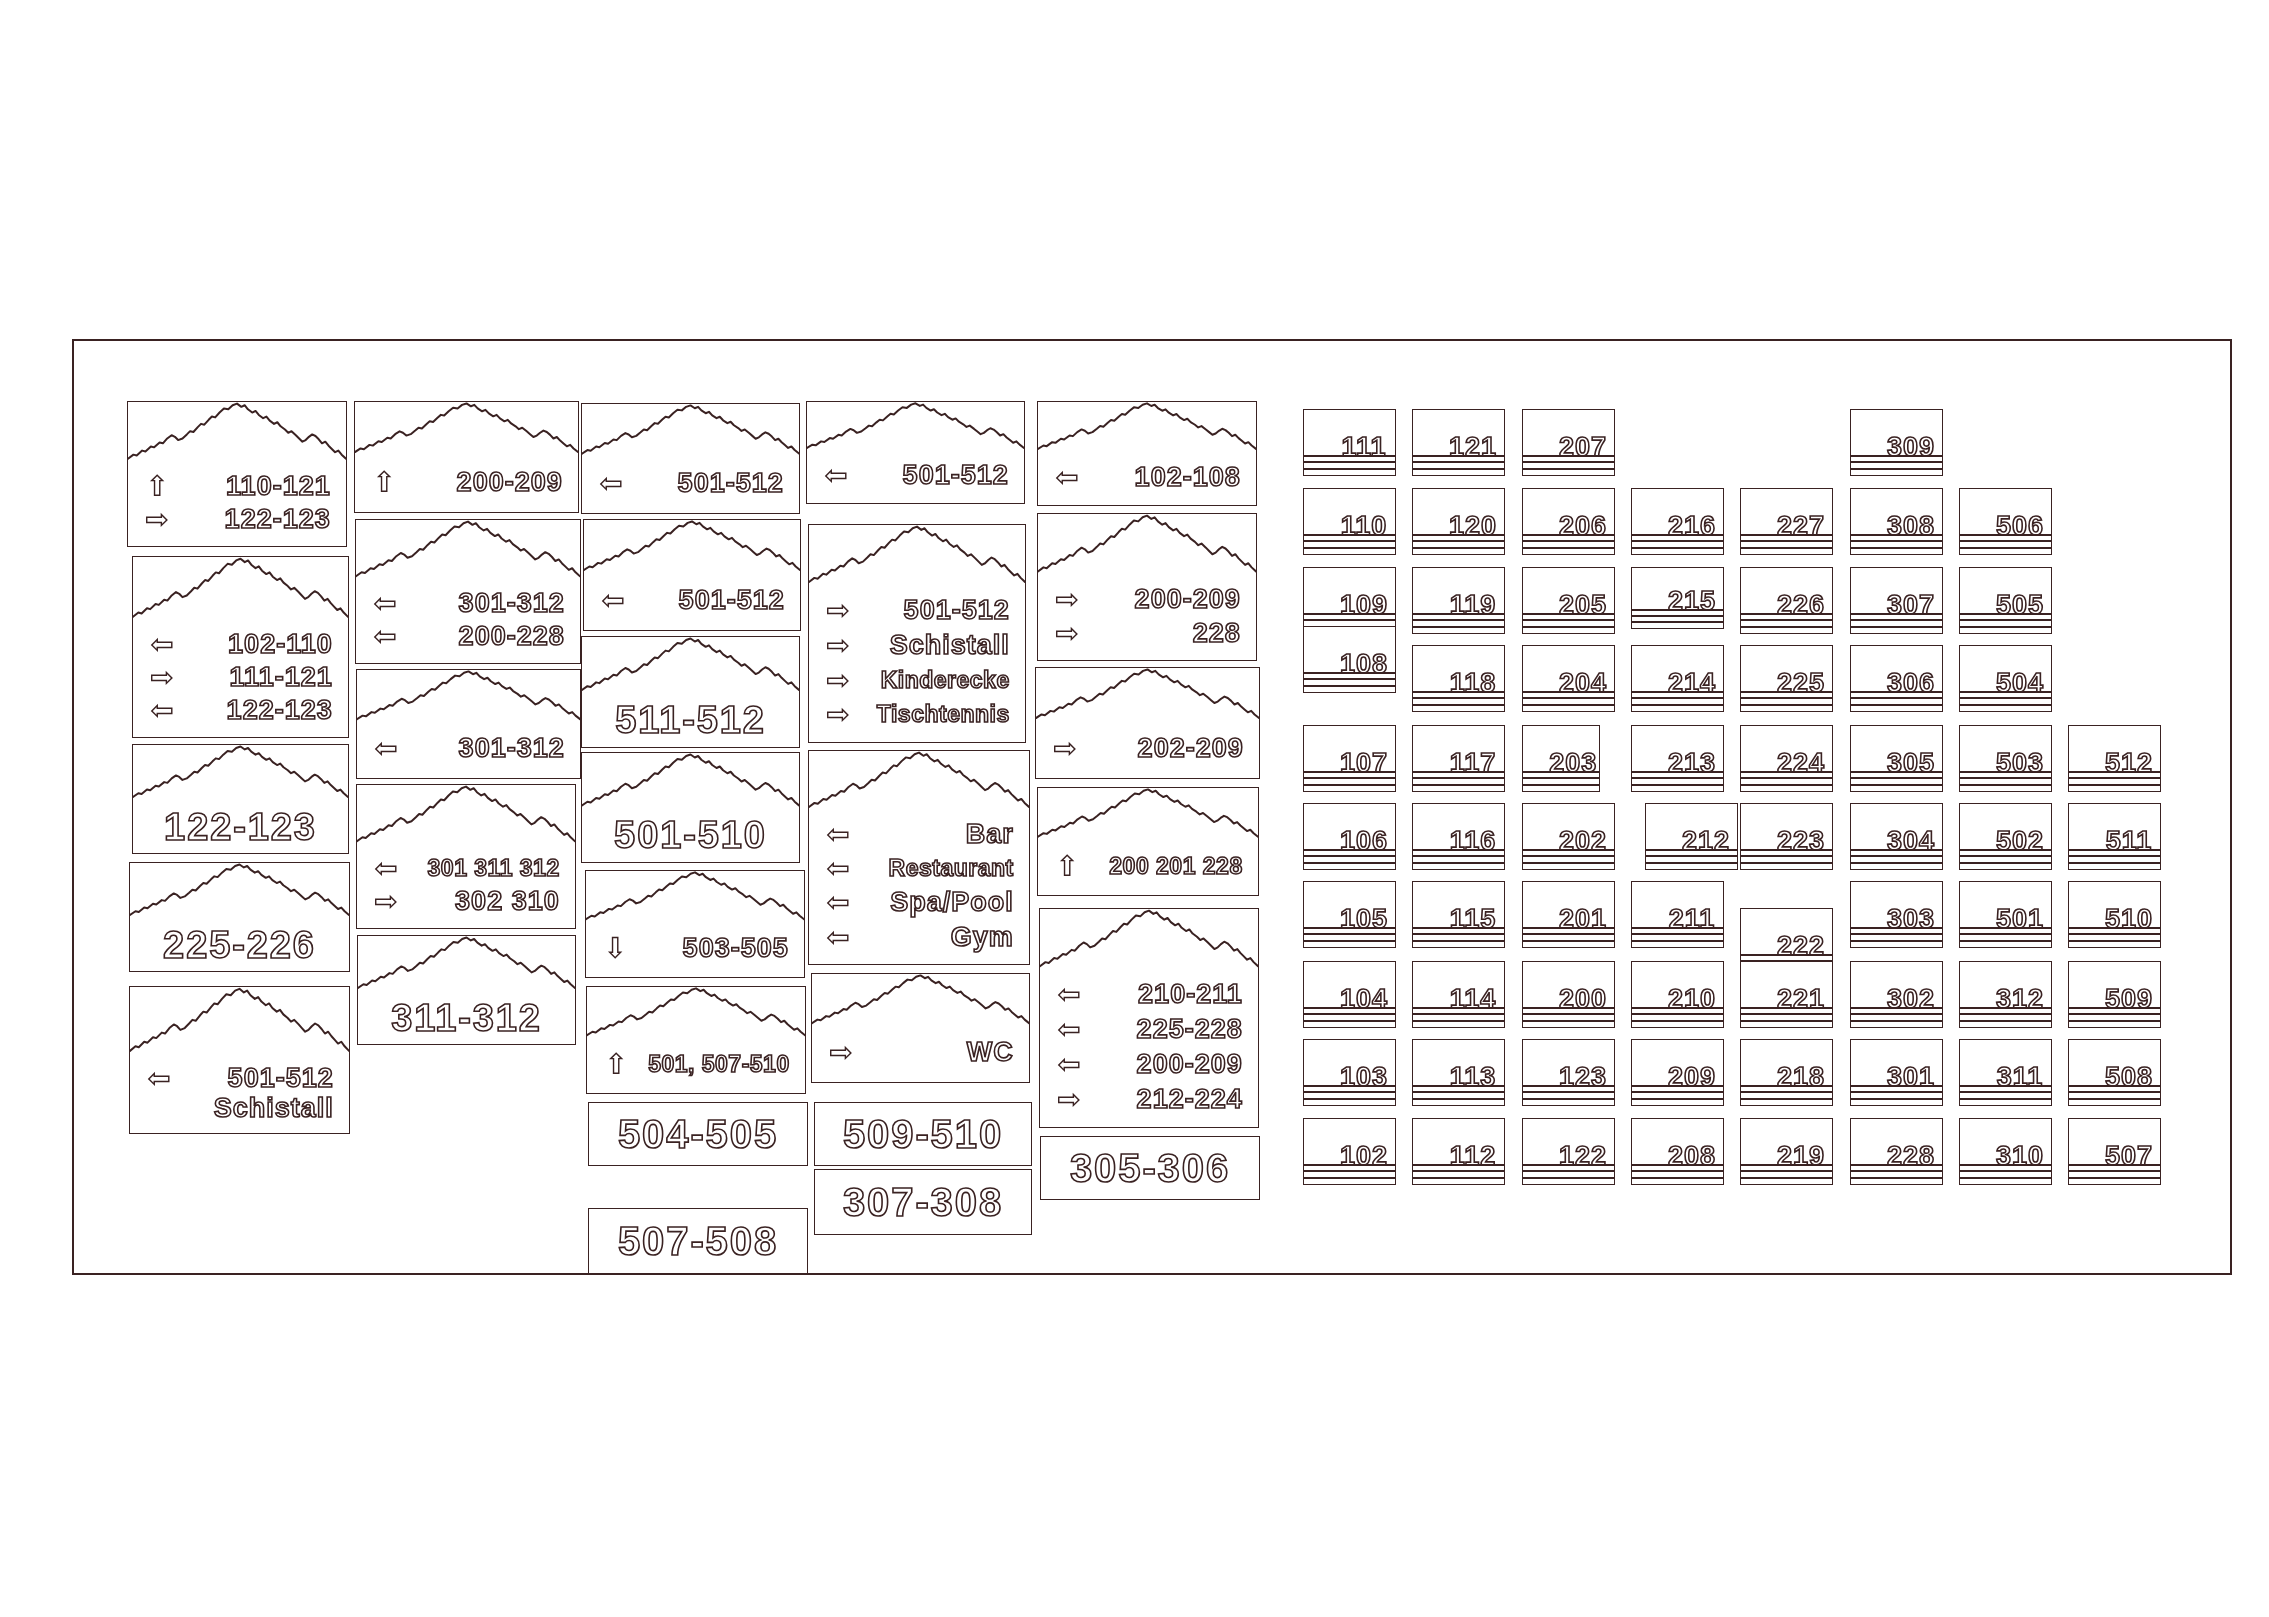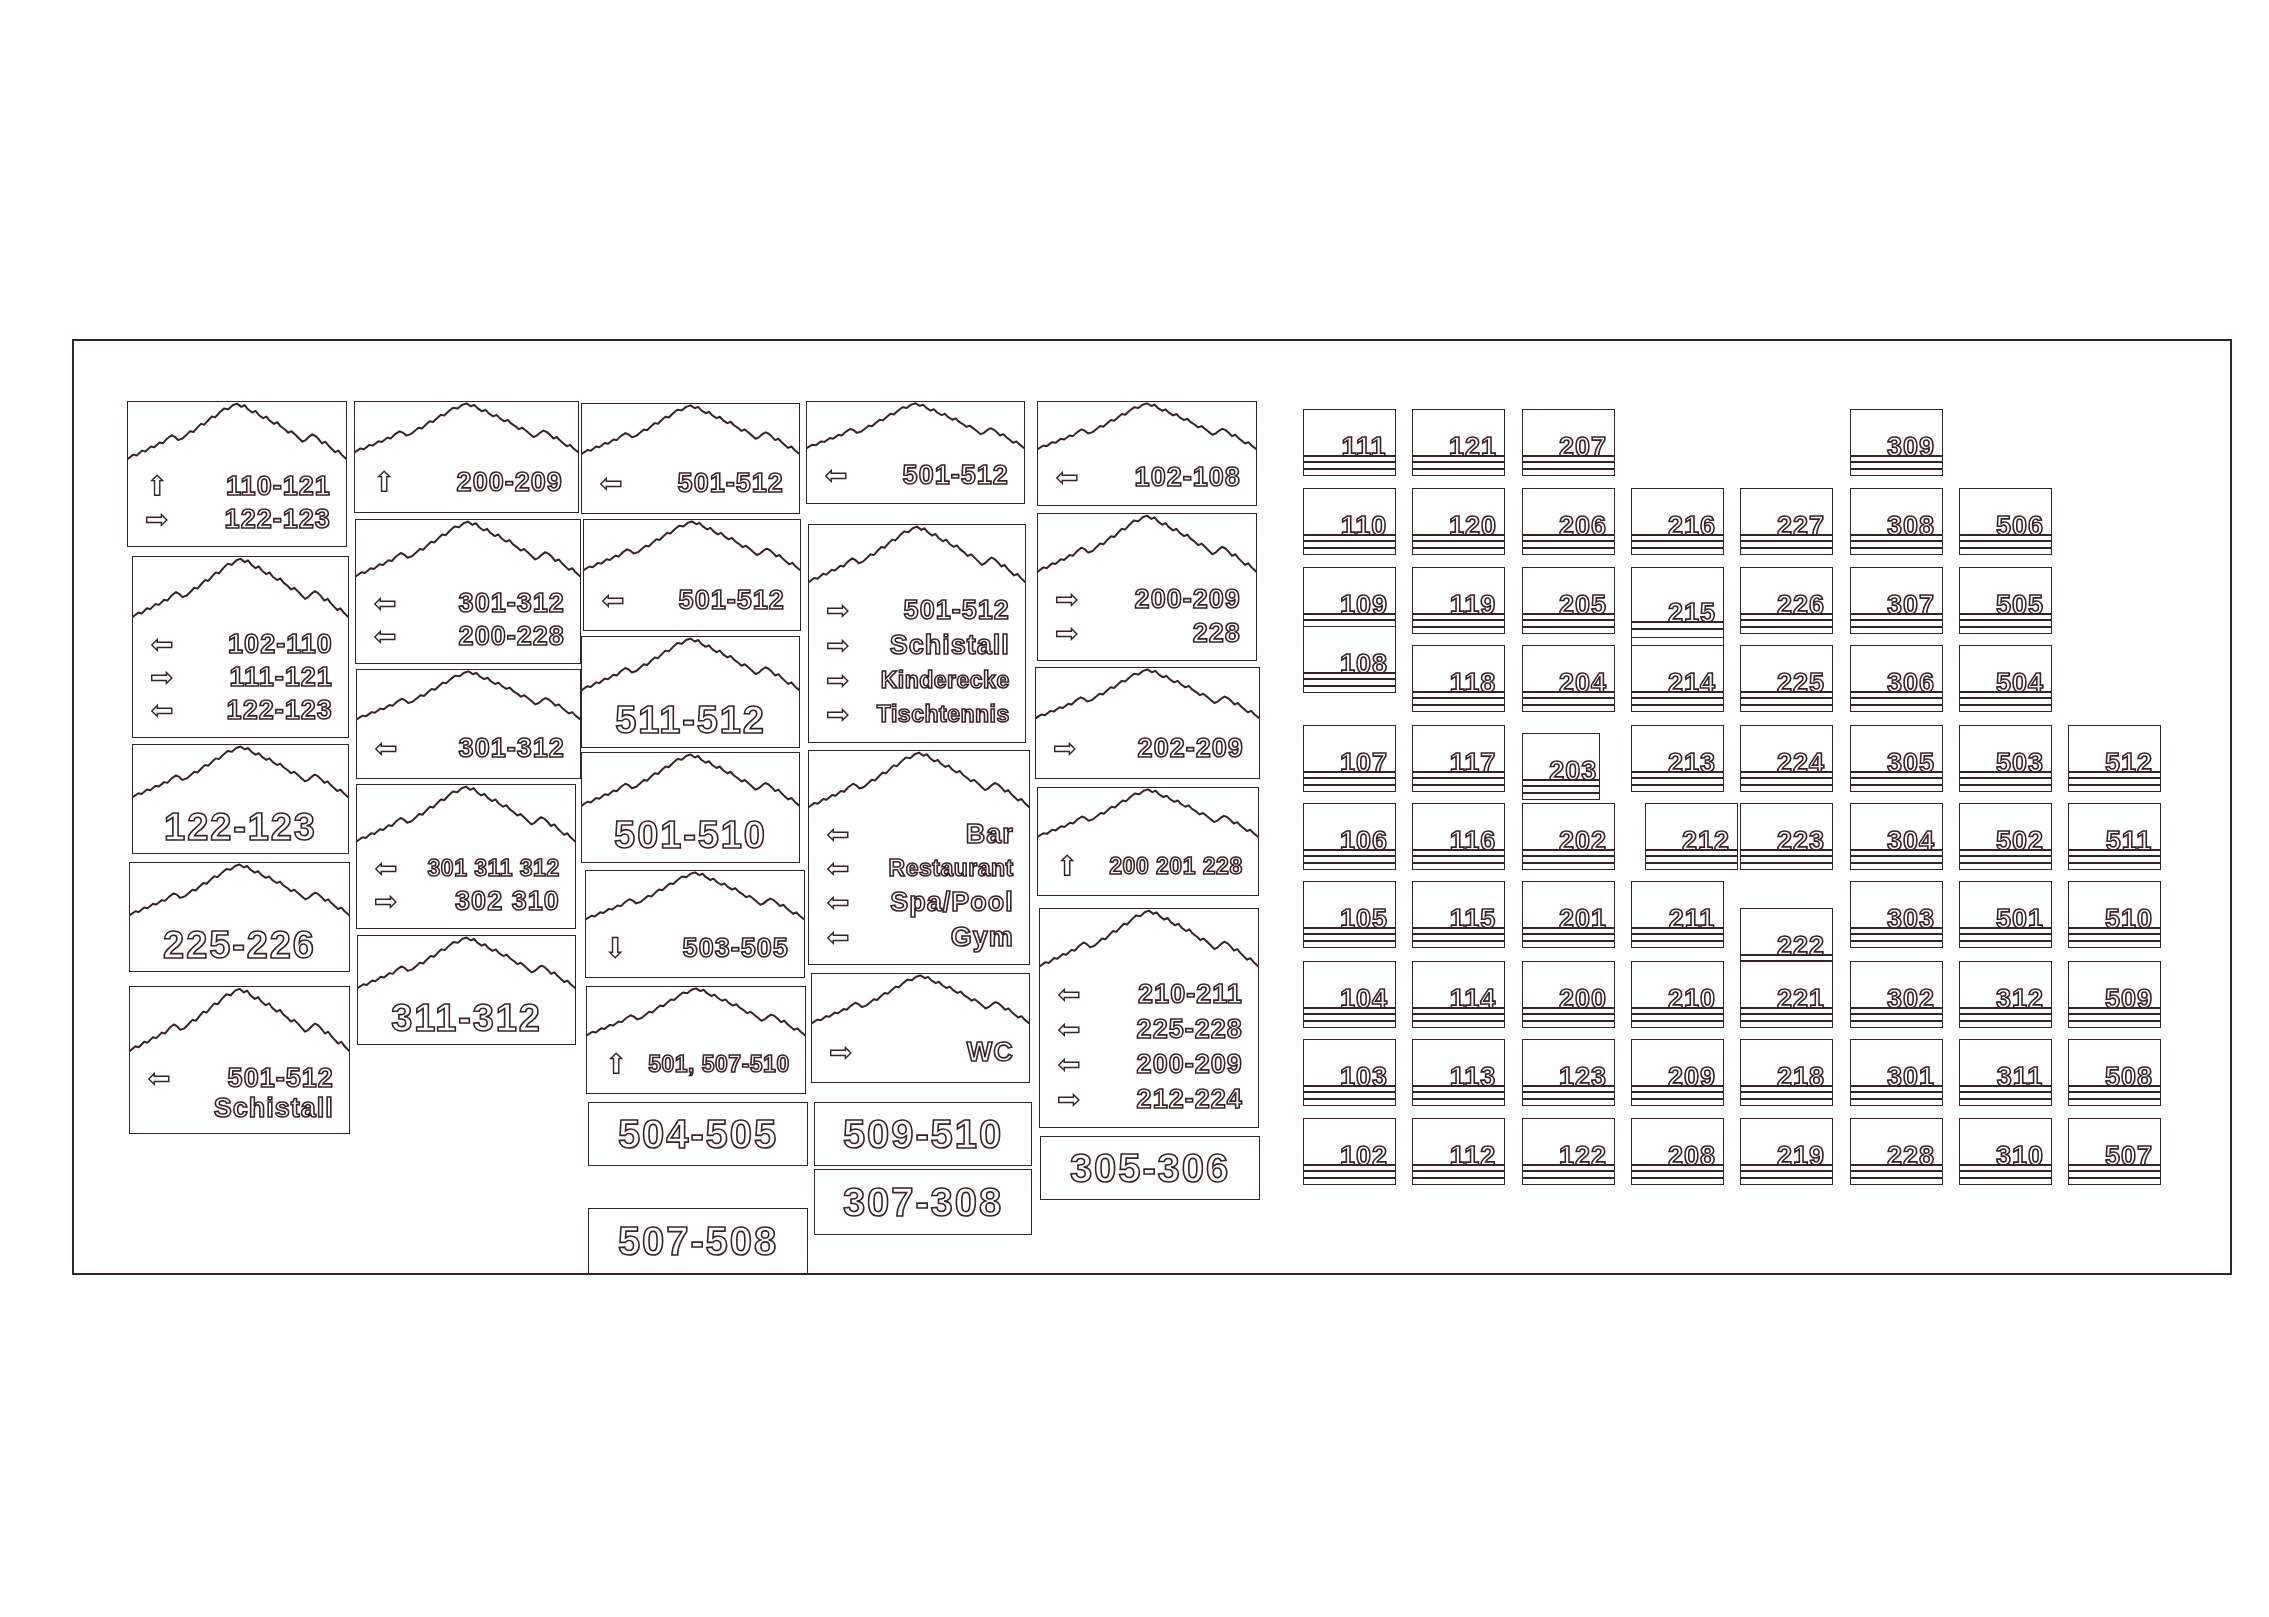--- a/index.html
+++ b/index.html
@@ -556,21 +556,21 @@
       <div class="hline l1"></div>
       <div class="hline l2"></div>
       <div class="hline l3"></div>
     </div>
     <div class="plate" style="left: 1522px; top: 645px; width: 93px; height: 67px;">
       <span class="otxt num">204</span>
       <div class="hline l1"></div>
       <div class="hline l2"></div>
       <div class="hline l3"></div>
     </div>
-    <div class="plate" style="left: 1522px; top: 725px; width: 78px; height: 67px; margin-top: 8px;">
+    <div class="plate" style="left: 1522px; top: 725px; width: 78px; height: 67px;">
       <span class="otxt num">203</span>
       <div class="hline l1"></div>
       <div class="hline l2"></div>
       <div class="hline l3"></div>
     </div>
     <div class="plate" style="left: 1522px; top: 803px; width: 93px; height: 67px;">
       <span class="otxt num">202</span>
       <div class="hline l1"></div>
       <div class="hline l2"></div>
       <div class="hline l3"></div>
@@ -598,21 +598,21 @@
       <div class="hline l1"></div>
       <div class="hline l2"></div>
       <div class="hline l3"></div>
     </div>
     <div class="plate" style="left: 1631px; top: 488px; width: 93px; height: 67px;">
       <span class="otxt num">216</span>
       <div class="hline l1"></div>
       <div class="hline l2"></div>
       <div class="hline l3"></div>
     </div>
-    <div class="plate" style="left: 1631px; top: 567px; width: 93px; height: 79px;">
+    <div class="plate" style="left: 1631px; top: 567px; width: 93px; height: 62px;">
       <span class="otxt num">215</span>
       <div class="hline l1"></div>
       <div class="hline l2"></div>
       <div class="hline l3"></div>
     </div>
     <div class="plate" style="left: 1631px; top: 645px; width: 93px; height: 67px;">
       <span class="otxt num">214</span>
       <div class="hline l1"></div>
       <div class="hline l2"></div>
       <div class="hline l3"></div>

